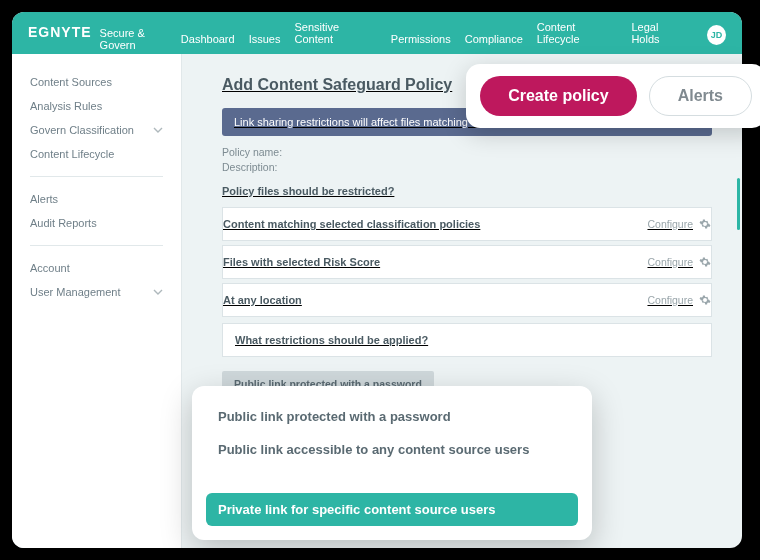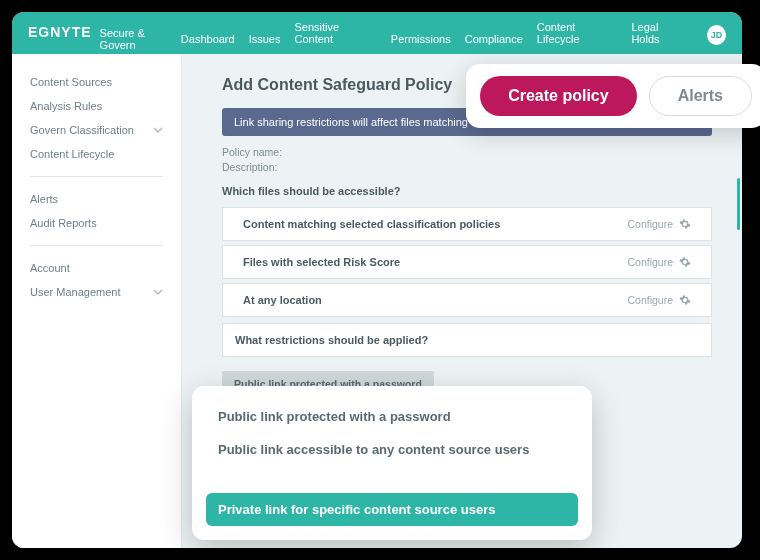--- a/index.html
+++ b/index.html
@@ -12,27 +12,27 @@
 .topspacer { flex: 1; }
 .topnav { display: flex; gap: 14px; align-items: flex-end; }
 .topnav-link { color: #fff; font-size: 11px; font-weight: 500; cursor: pointer; }
 .avatar { width: 20px; height: 20px; border-radius: 50%; background: #fff; color: #2db5a5; font-size: 9px; font-weight: 700; display: flex; align-items: center; justify-content: center; margin-left: 6px; }
 .body { display: flex; height: calc(100% - 42px); }
 .sidebar { width: 170px; background: #fff; padding: 16px 0 0 0; font-size: 11px; color: #6f7f88; border-right: 1px solid #e1e8ea; }
 .side-item { padding: 6px 18px; cursor: pointer; display: flex; align-items: center; justify-content: space-between; }
 .side-item.selected { border: 1px solid #c9d3d7; margin: 0 10px; padding: 5px 8px; border-radius: 2px; color: #5a6a72; }
 .side-item .chev { color: #aeb8bc; }
 .side-sep { border-top: 1px solid #e1e8ea; margin: 10px 18px; }
-.main { flex: 1; padding: 22px 30px 0 40px; overflow: hidden; position: relative; }
+.main { flex: 1; padding: 22px 30px 0 40px; overflow: hidden; position: relative; text-decoration: underline; }
 .page-title { font-size: 16px; font-weight: 700; color: #4a5a62; margin-bottom: 14px; }
 .banner { background: #5a6a8f; color: #fff; font-size: 11px; padding: 8px 12px; border-radius: 3px; margin-bottom: 10px; }
 .meta-row { font-size: 10.5px; color: #7d8b92; margin: 3px 0; }
 .meta-label { display: inline-block; }
 .section-q { font-size: 11px; font-weight: 700; color: #4a5a62; margin: 12px 0 10px; }
-.config-row { border: 1px solid #dbe3e6; background: #fff; padding: 10px 20px; margin-bottom: 4px; display: flex; align-items: center; font-size: 11px; color: #4a5a62; }
+.config-row { border: 1px solid #dbe3e6; background: #fff; padding: 10px 0; margin-bottom: 4px; display: flex; align-items: center; font-size: 11px; color: #4a5a62; }
 .config-row .label { flex: 1; font-weight: 600; }
 .config-row .cfg { color: #9aa6ab; font-size: 10.5px; font-weight: 500; margin-right: 6px; cursor: pointer; }
 .gear { width: 12px; height: 12px; color: #9aa6ab; }
 .question-row { border: 1px solid #dbe3e6; background: #fff; padding: 10px 12px; font-size: 11px; color: #4a5a62; font-weight: 600; margin-top: 6px; }
 .chip { display: inline-block; background: #cfd8db; color: #5a6a72; font-size: 10.5px; font-weight: 600; padding: 7px 12px; border-radius: 2px; margin-top: 14px; }
 .action-card { position: absolute; top: 64px; right: -6px; background: #fff; border-radius: 14px; padding: 12px 14px; display: flex; gap: 12px; box-shadow: 0 6px 24px rgba(0,0,0,0.18); z-index: 5; }
 .btn { border-radius: 22px; font-size: 16px; font-weight: 600; padding: 10px 28px; cursor: pointer; border: none; }
 .btn-primary { background: #be185d; color: #fff; }
 .btn-cancel { background: #fff; color: #808a90; border: 1px solid #d5dde0; }
 .dropdown-card { position: absolute; left: 192px; bottom: 20px; width: 400px; background: #fff; border-radius: 12px; padding: 14px 14px; box-shadow: 0 10px 32px rgba(0,0,0,0.22); z-index: 6; }
@@ -105,21 +105,21 @@
             </svg>
         </span>
       </div>
     </div>
 
     <div class="main">
       <div class="page-title">Add Content Safeguard Policy</div>
       <div class="banner">Link sharing restrictions will affect files matching 4 sensitive content policies</div>
       <div class="meta-row"><span class="meta-label">Policy name:</span></div>
       <div class="meta-row"><span class="meta-label">Description:</span></div>
-      <div class="section-q">Which files should be accessible?</div>
+      <div class="section-q">Policy files should be restricted?</div>
 
       <div class="config-row">
         <span class="label">Content matching selected classification policies</span>
         <span class="cfg">Configure</span>
         <span>
             <svg class="gear" viewBox="0 0 24 24" fill="currentColor">
               <path d="M12 8a4 4 0 100 8 4 4 0 000-8zm9 4a7 7 0 01-.1 1.1l2 1.6-2 3.4-2.4-1a7 7 0 01-1.9 1.1l-.4 2.6h-4l-.4-2.6a7 7 0 01-1.9-1.1l-2.4 1-2-3.4 2-1.6A7 7 0 013 12a7 7 0 01.1-1.1l-2-1.6 2-3.4 2.4 1a7 7 0 011.9-1.1L7.8 3h4l.4 2.6a7 7 0 011.9 1.1l2.4-1 2 3.4-2 1.6A7 7 0 0121 12z"></path>
             </svg>
           </span>
       </div>

